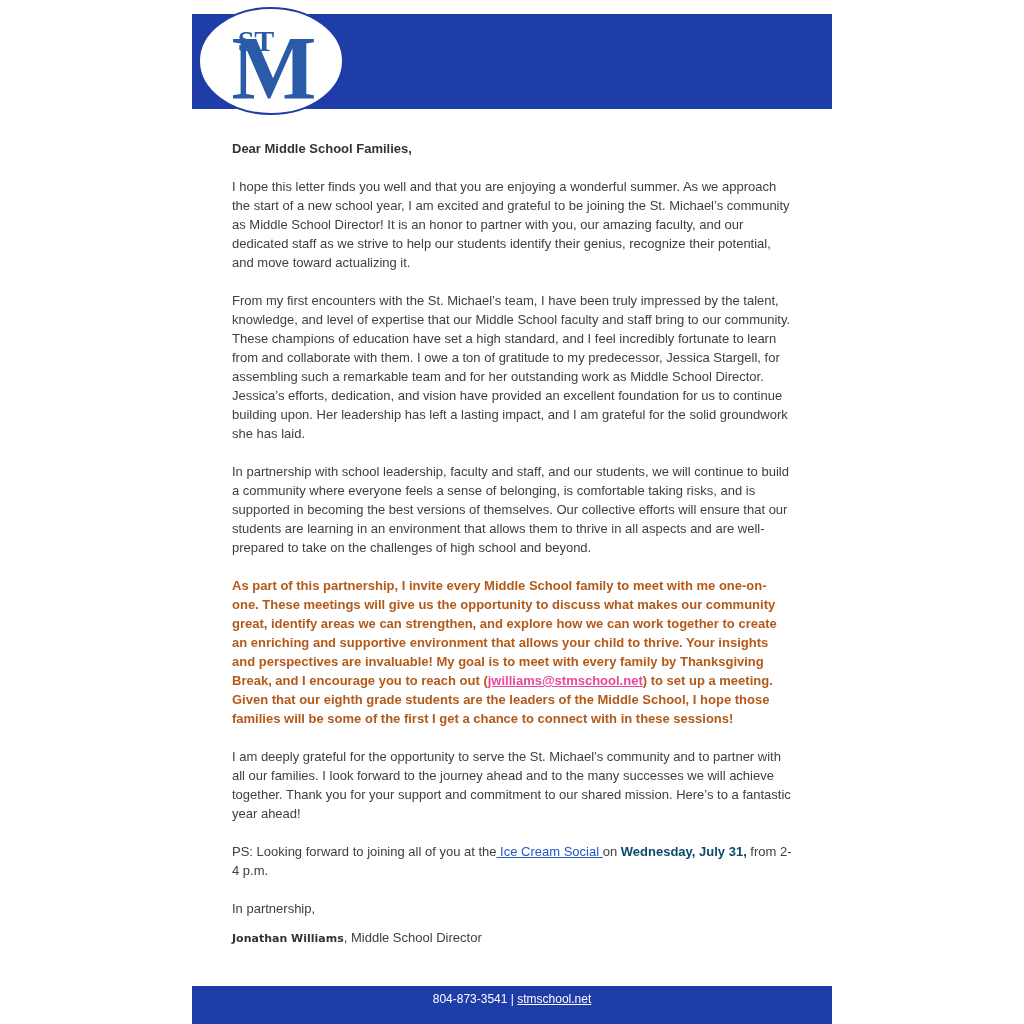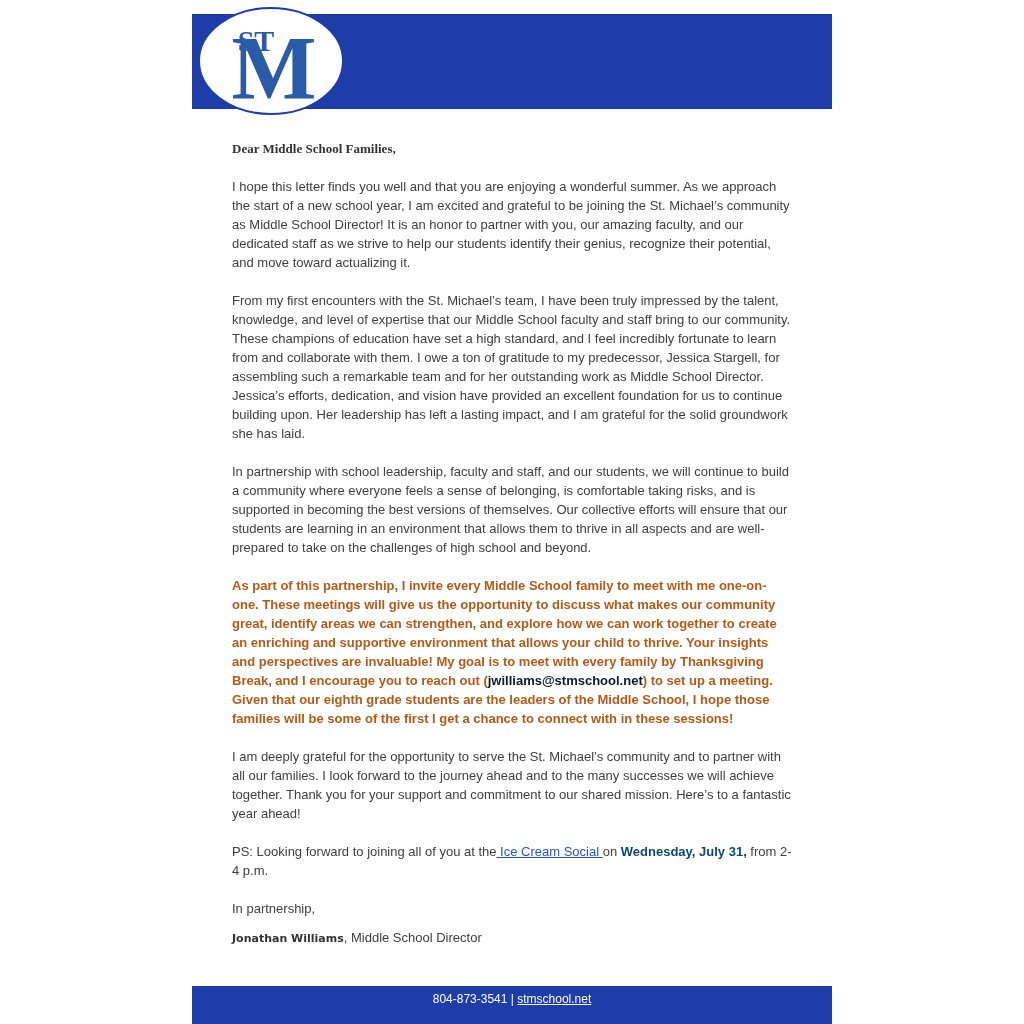--- a/index.html
+++ b/index.html
@@ -25,23 +25,23 @@
     white-space: nowrap;
   }
 
   .letter {
     padding: 30px 40px 0 40px;
     color: #404040;
     font-size: 13px;
     line-height: 19px;
   }
   .letter p { margin: 0 0 19px 0; }
-  .salutation { font-weight: bold; color: #333333; font-family: Liberation Serif, serif; }
+  .salutation { font-weight: bold; color: #333333; }
   .invite { font-weight: bold; color: #b35a19; }
-  a.email-link { color: #0f172a; font-weight: bold; cursor: pointer; }
+  a.email-link { color: #ec4899; text-decoration: underline; font-weight: bold; cursor: pointer; }
   a.event-link { color: #2457c5; text-decoration: underline; cursor: pointer; }
   .bold { font-weight: bold; color: #0c4a6e; }
   .closing { margin-bottom: 10px !important; }
   .signature-name {
     font-family: "DejaVu Sans", sans-serif;
     font-weight: bold; font-size: 11px; color: #333333;
   }
 
   .footer {
     background: #1f3da8;

